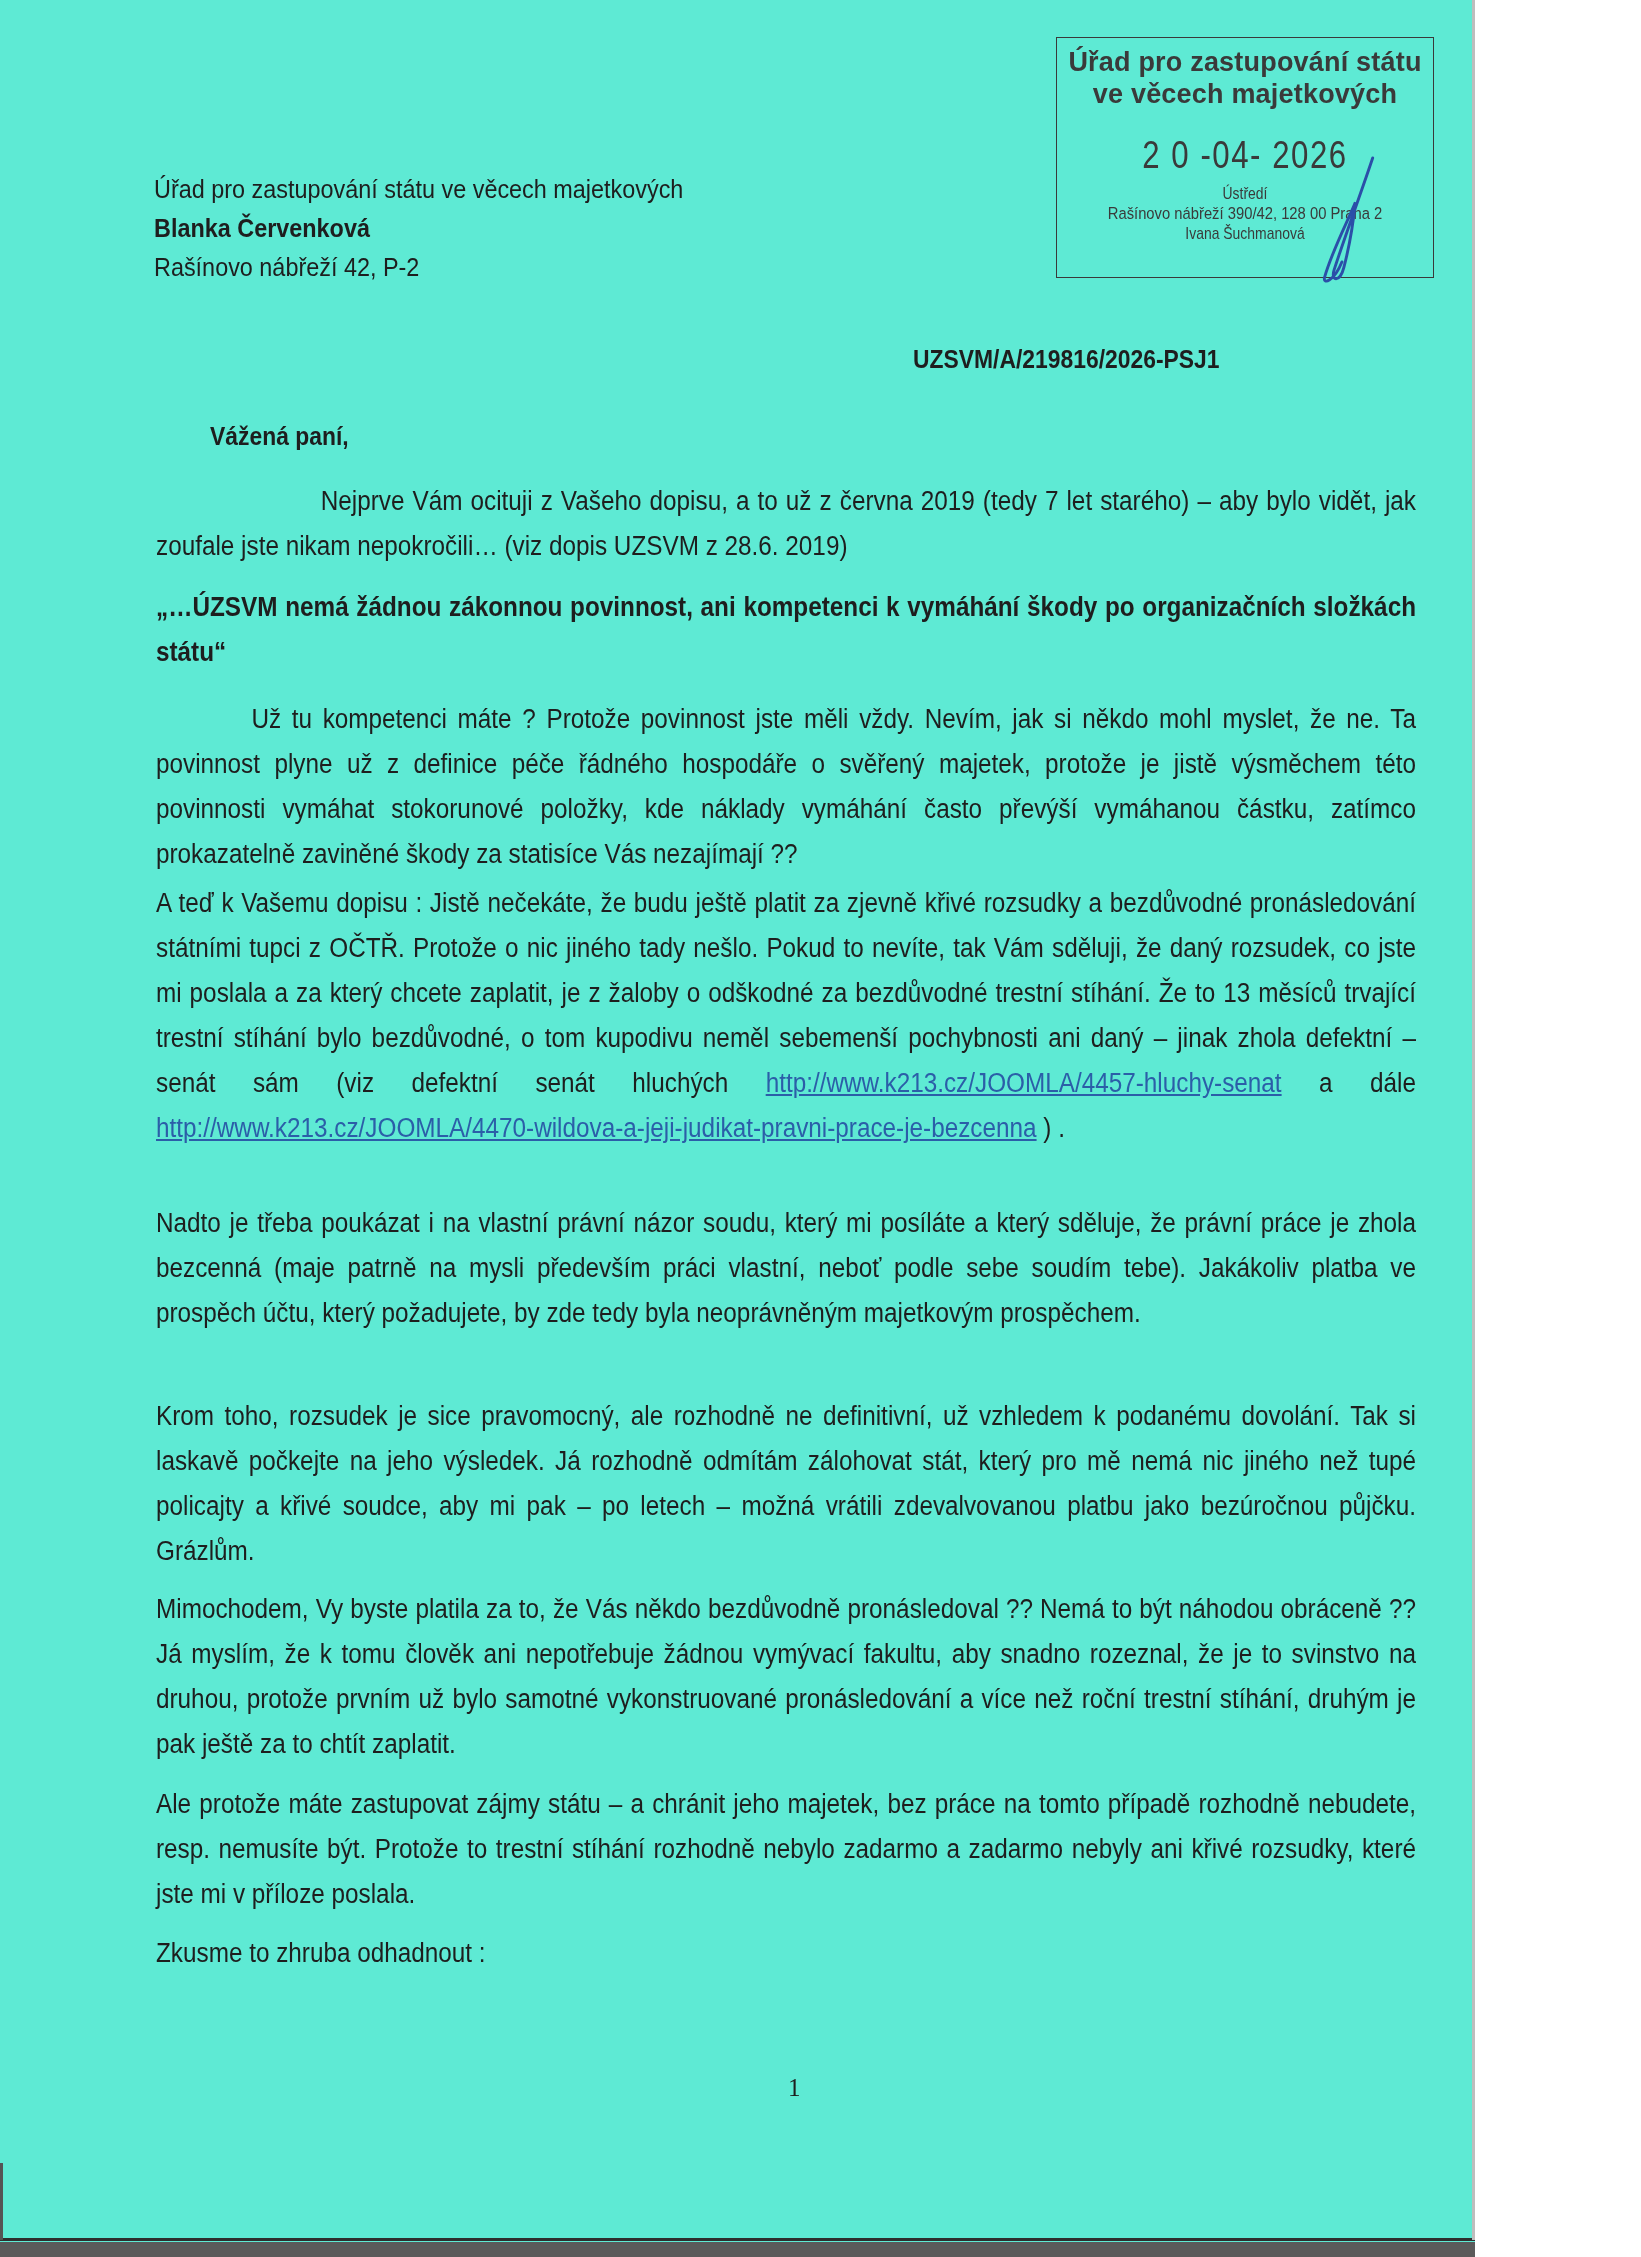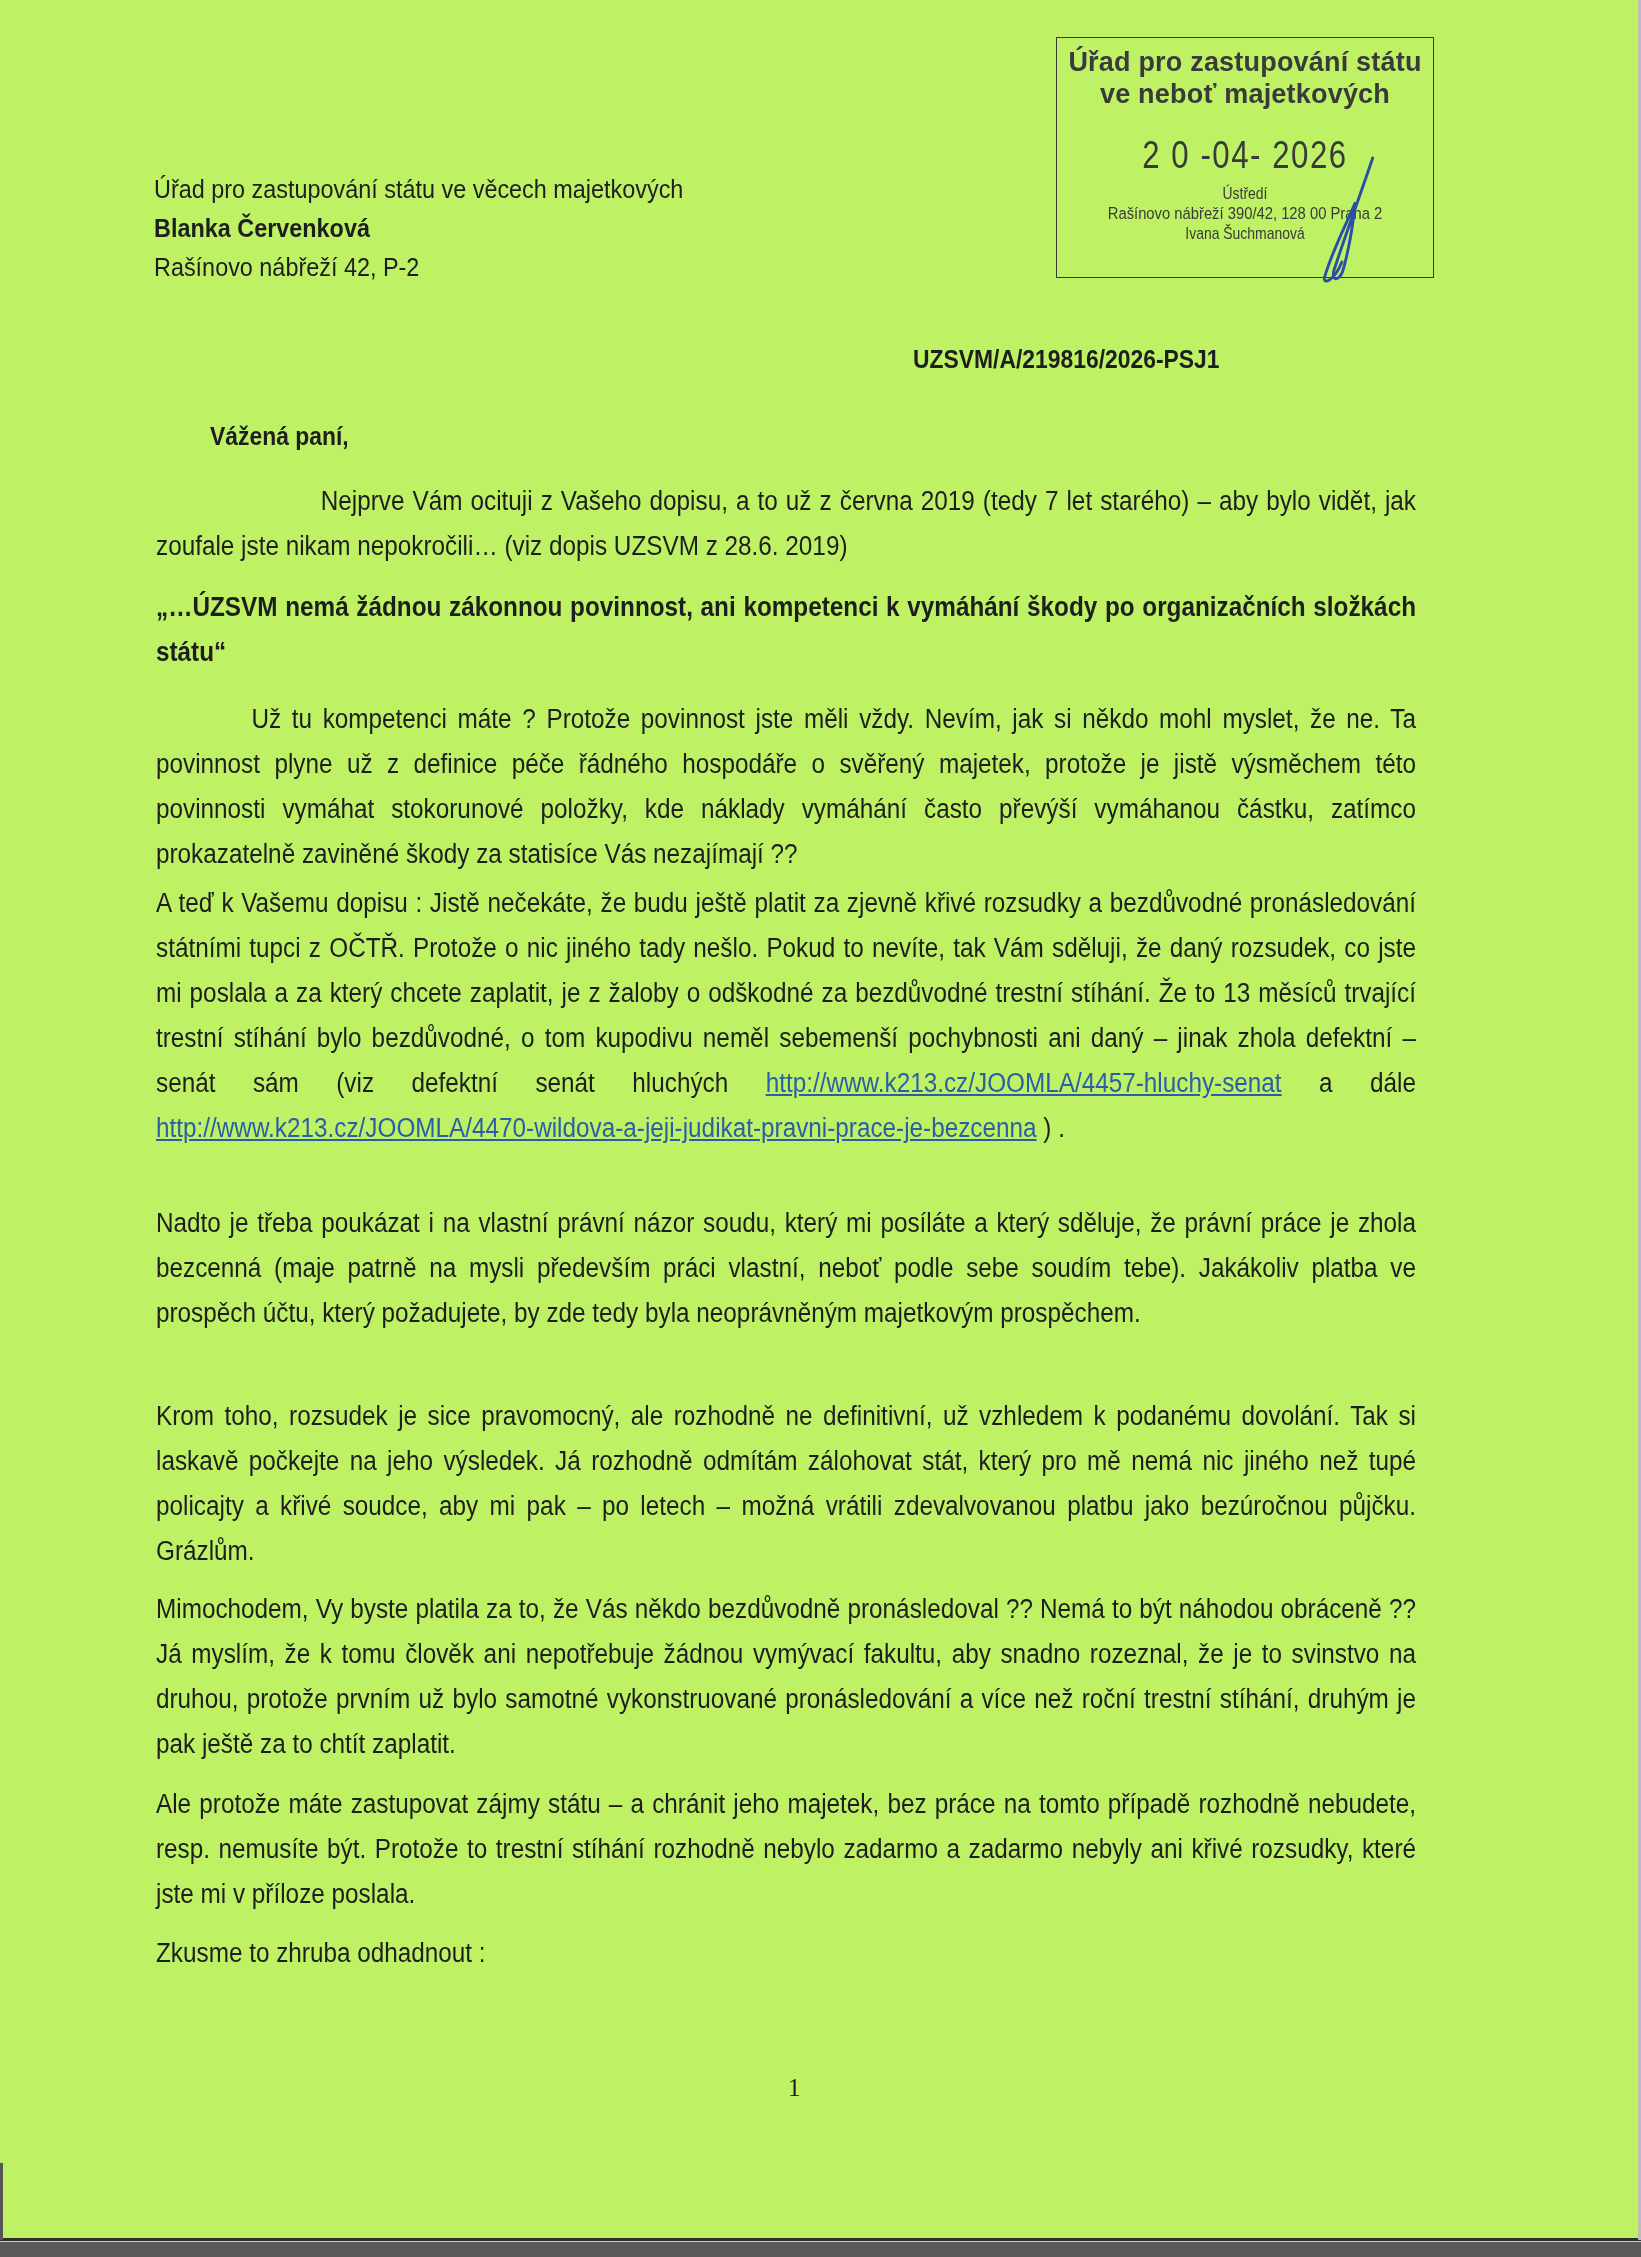--- a/index.html
+++ b/index.html
@@ -3,22 +3,22 @@
 <meta charset="utf-8">
 <style>
   html, body { margin: 0; padding: 0; }
   body {
     width: 1641px; height: 2257px; position: relative; overflow: hidden;
     background: #ffffff;
     font-family: "Liberation Sans", "DejaVu Sans", sans-serif;
     color: #1e1e1e;
   }
   .page {
-    position: absolute; left: 0; top: 0; width: 1641px; height: 2257px;
-    background: #bef264;
+    position: absolute; left: 0; top: 0; width: 1475px; height: 2257px;
+    background: #5eead4;
   }
   .scan-bottom {
     position: absolute; left: 0; right: 0; top: 2242px; height: 15.4px;
     background: #5a5a5a;
   }
   .scan-bottom-line {
     position: absolute; left: 0; right: 0; top: 2238px; height: 2.9px;
     background: #2e2e2e;
   }
   .scan-left {
@@ -89,21 +89,21 @@
     font-family: "Liberation Serif", serif;
   }
 </style>
 </head>
 <body>
 
 <div class="page">
 
   <div class="stamp">
     <div class="stamp-org">Úřad pro zastupování státu</div>
-    <div class="stamp-org" style="margin-top:0">ve neboť majetkových</div>
+    <div class="stamp-org" style="margin-top:0">ve věcech majetkových</div>
     <div class="stamp-date">2 0  -04-  2026</div>
     <div class="stamp-dept">Ústředí</div>
     <div class="stamp-address">Rašínovo nábřeží 390/42, 128 00 Praha 2</div>
     <div class="stamp-person">Ivana Šuchmanová</div>
   </div>
 
   <svg class="signature" viewBox="0 0 80 140">
     <path d="M62 4 C50 40, 35 80, 22 120 C18 132, 28 134, 32 118 C38 95, 42 70, 44 50 C36 70, 20 100, 12 128 C10 136, 22 132, 30 112" fill="none" stroke="#2b4fa8" stroke-width="3" stroke-linecap="round"></path>
   </svg>
 

